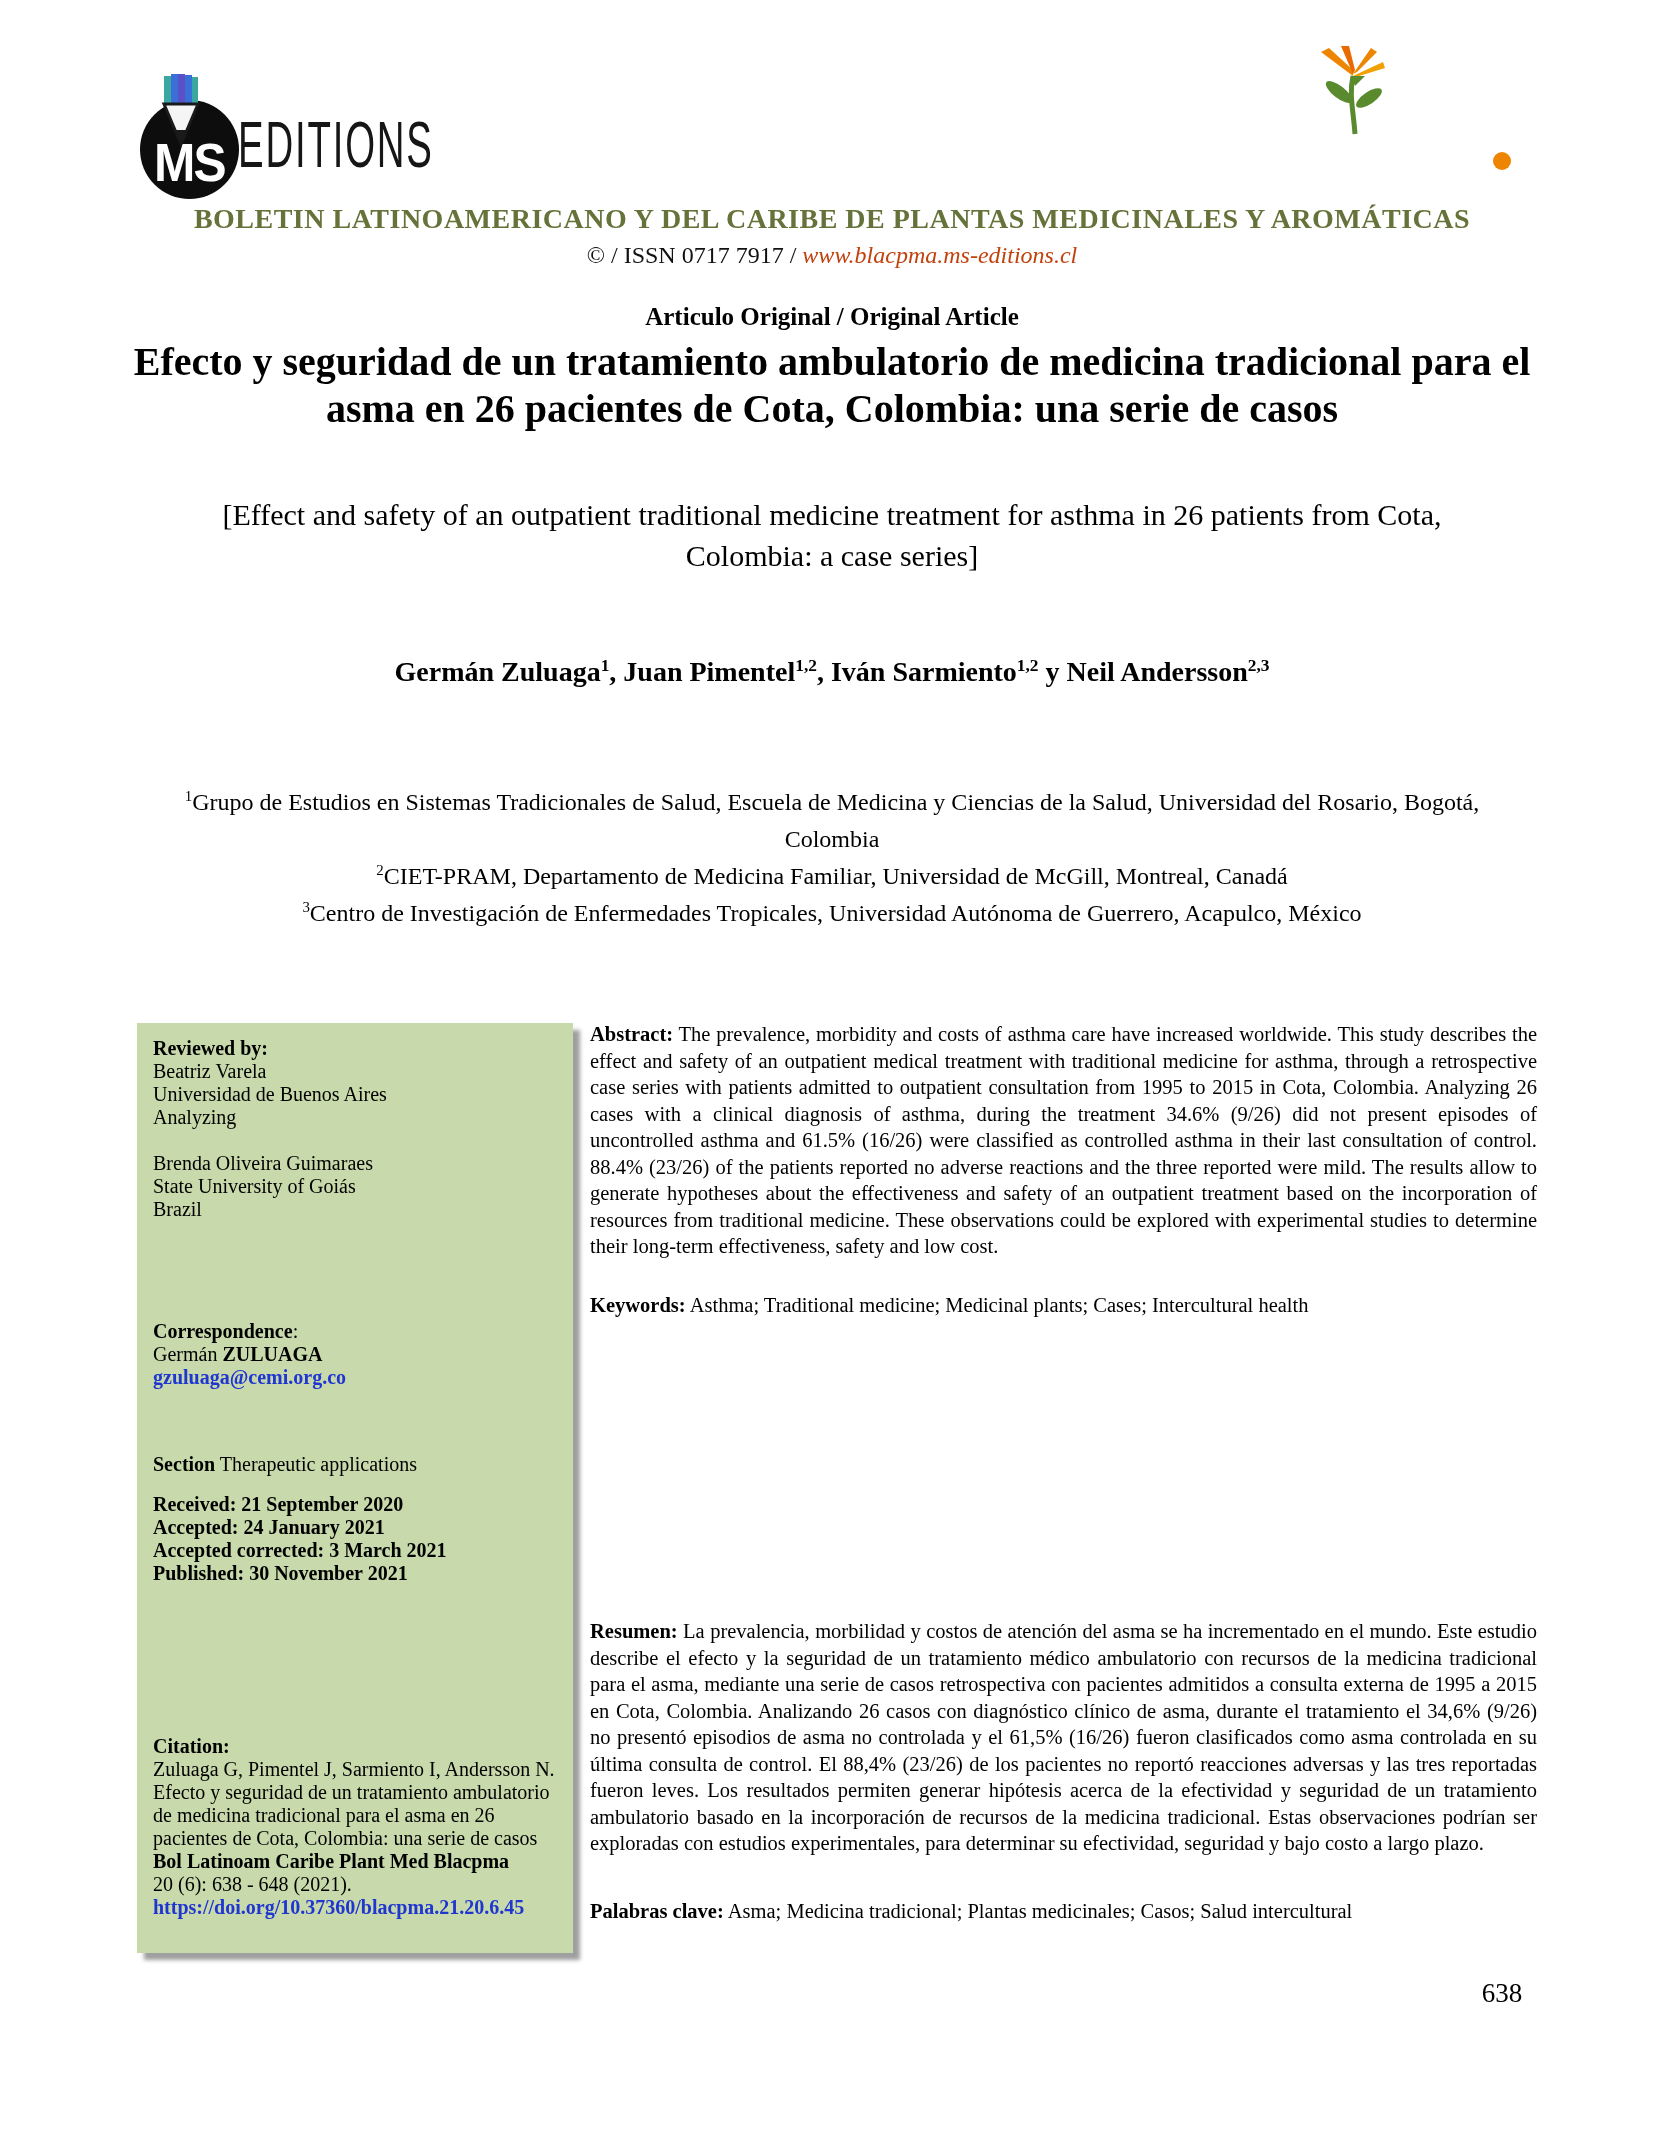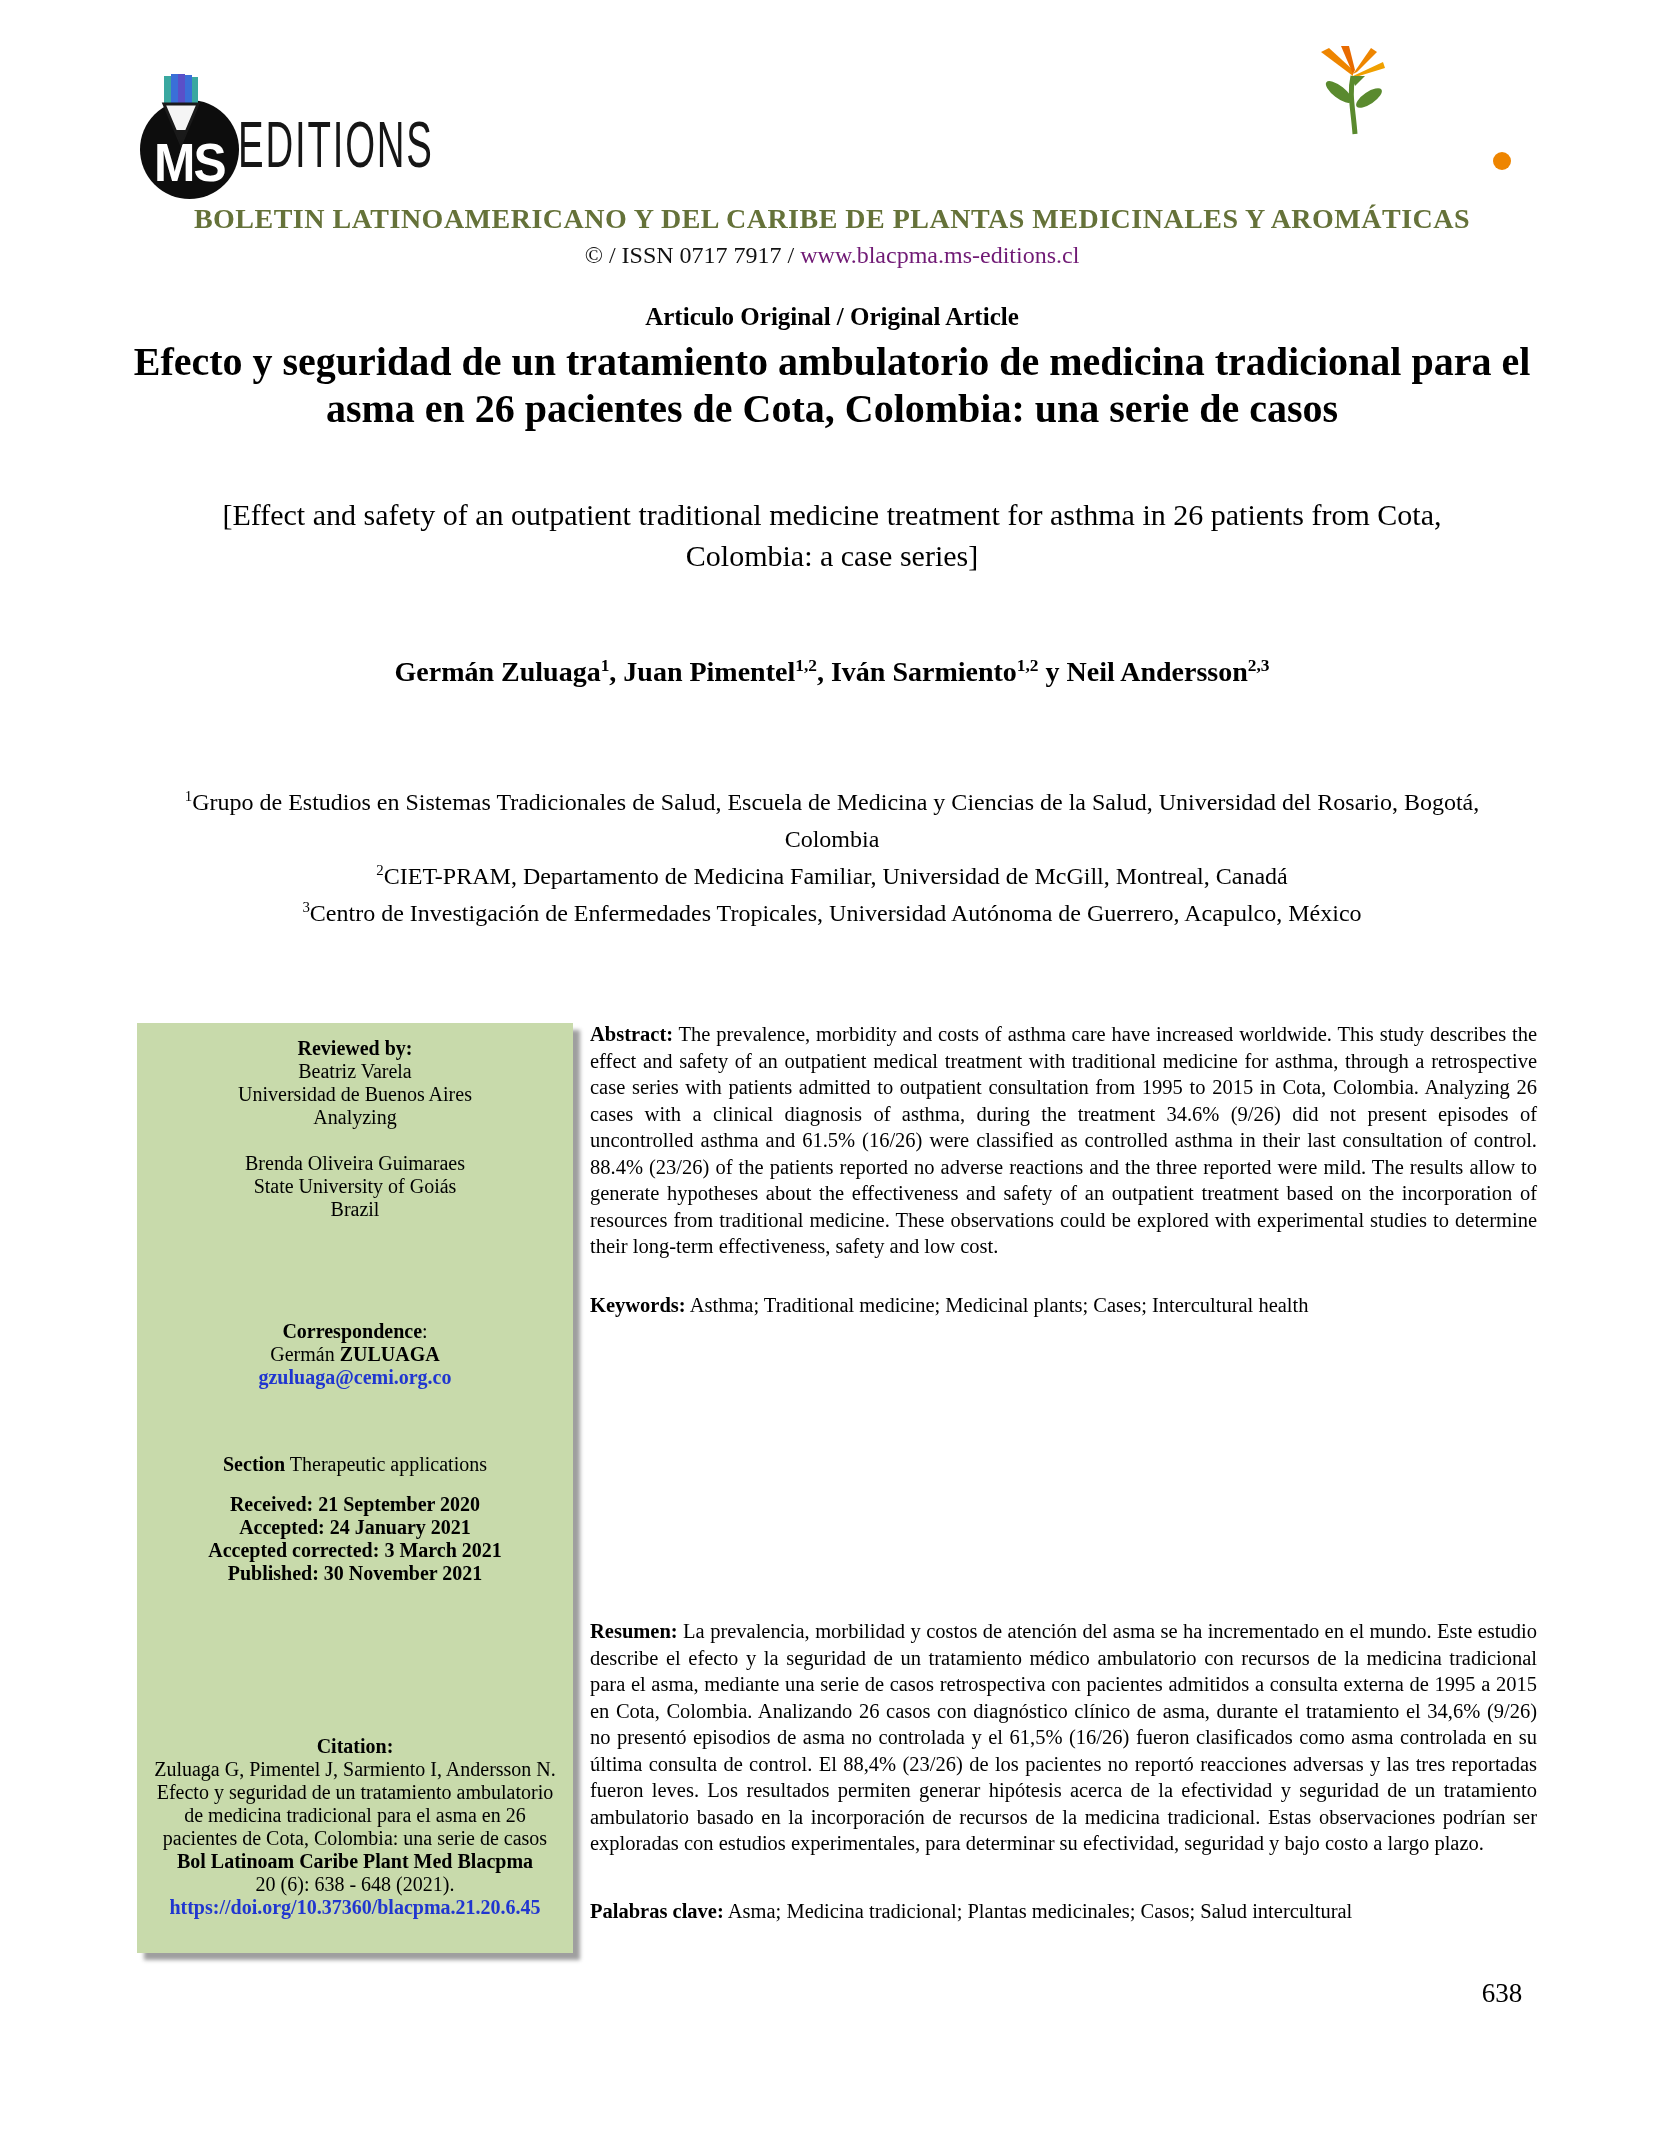--- a/index.html
+++ b/index.html
@@ -44,21 +44,21 @@
   
   .journal-title {
     position:absolute; left:0; top:203px; width:100%;
     text-align:center; font-weight:bold; font-size:28px; line-height:1.15;
     color:#657239; letter-spacing:0.5px;
   }
   .issn-line {
     position:absolute; left:0; top:242px; width:100%;
     text-align:center; font-size:24px; color:#111;
   }
-  .issn-link { color:#701a75; text-decoration:none; }
+  .issn-link { color:#c2410c; text-decoration:none;font-style:italic; }
   .article-type {
     position:absolute; left:0; top:303px; width:100%;
     text-align:center; font-weight:bold; font-size:25px;
   }
   .main-title {
     position:absolute; left:102px; top:338px; width:1460px;
     text-align:center; font-weight:bold; font-size:40px; line-height:47px;
   }
   .english-title {
     position:absolute; left:182px; top:494px; width:1300px;
@@ -73,21 +73,21 @@
     position:absolute; left:162px; top:784px; width:1340px;
     text-align:center; font-size:24px; line-height:37px;
   }
   
   .info-box {
     position:absolute; left:137px; top:1023px; width:436px; height:930px;
     background:#c8daab;
     box-shadow:7px 7px 4px #9f9f9f;
     font-size:20px; line-height:23px;
   }
-  .info-block { position:absolute; right:16px; width:404px; text-align:center; }
+  .info-block { position:absolute; right:16px; width:404px; text-align:left; }
   .blk-reviewed   { top:14px; }
   .blk-corr       { top:297px; }
   .blk-section    { top:430px; }
   .blk-dates      { top:470px;font-weight:bold; }
   .blk-citation   { top:712px; }
   .lbl { font-weight:bold; }
   .gap-line { height:23px; }
   .email-link, .doi-link { color:#2036d0; font-weight:bold; text-decoration:none; word-wrap:break-word; }
   
   .col-right { position:absolute; left:590px; width:947px; text-align:justify; font-size:20.5px; line-height:26.5px; }

